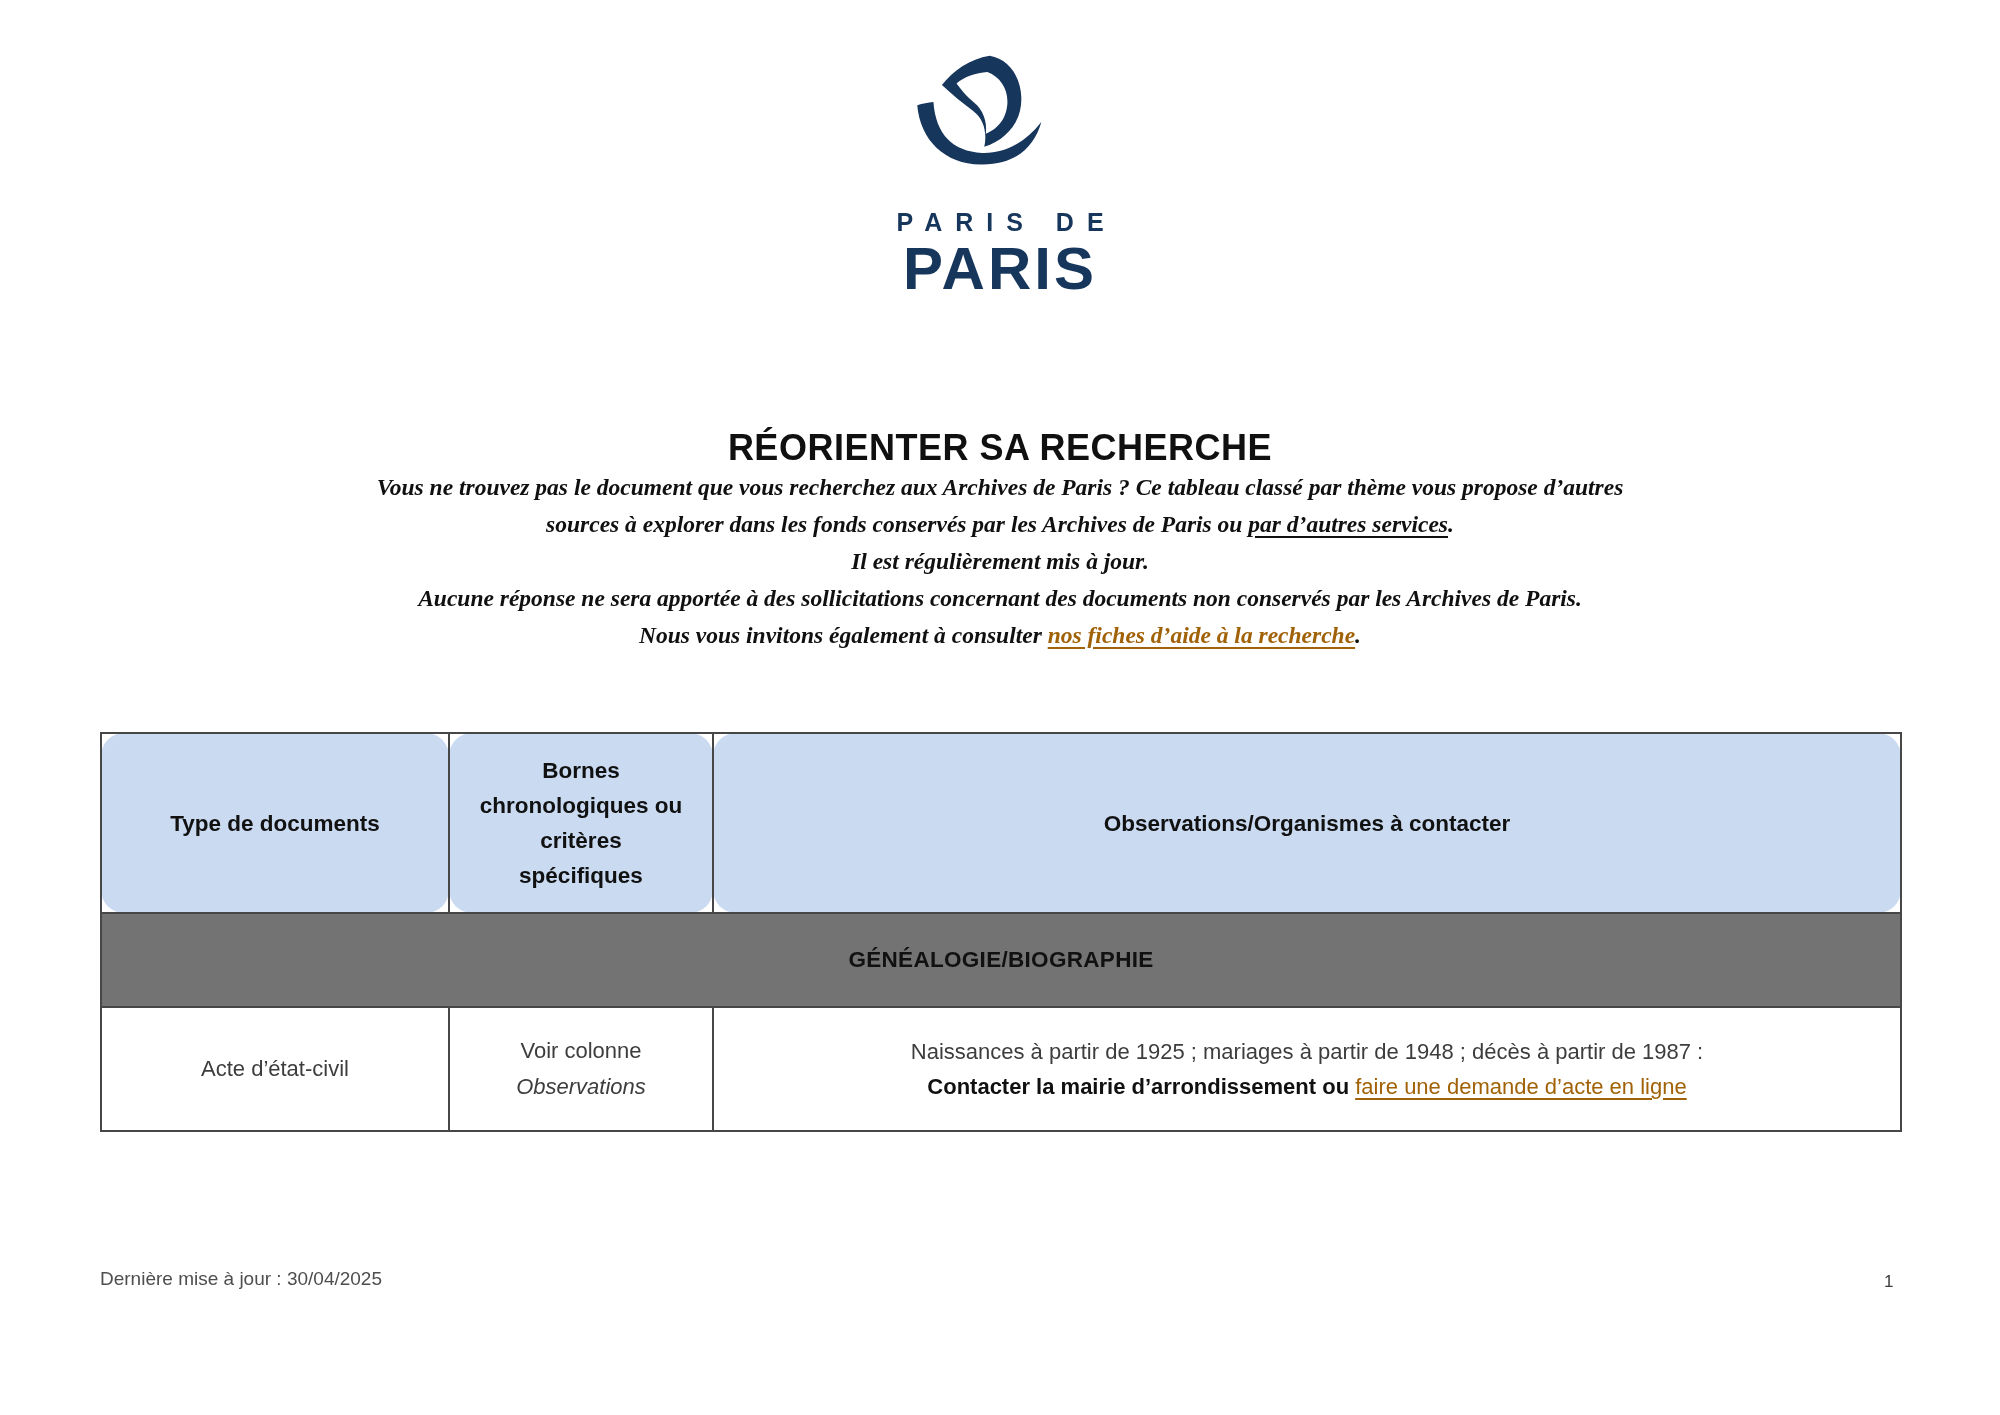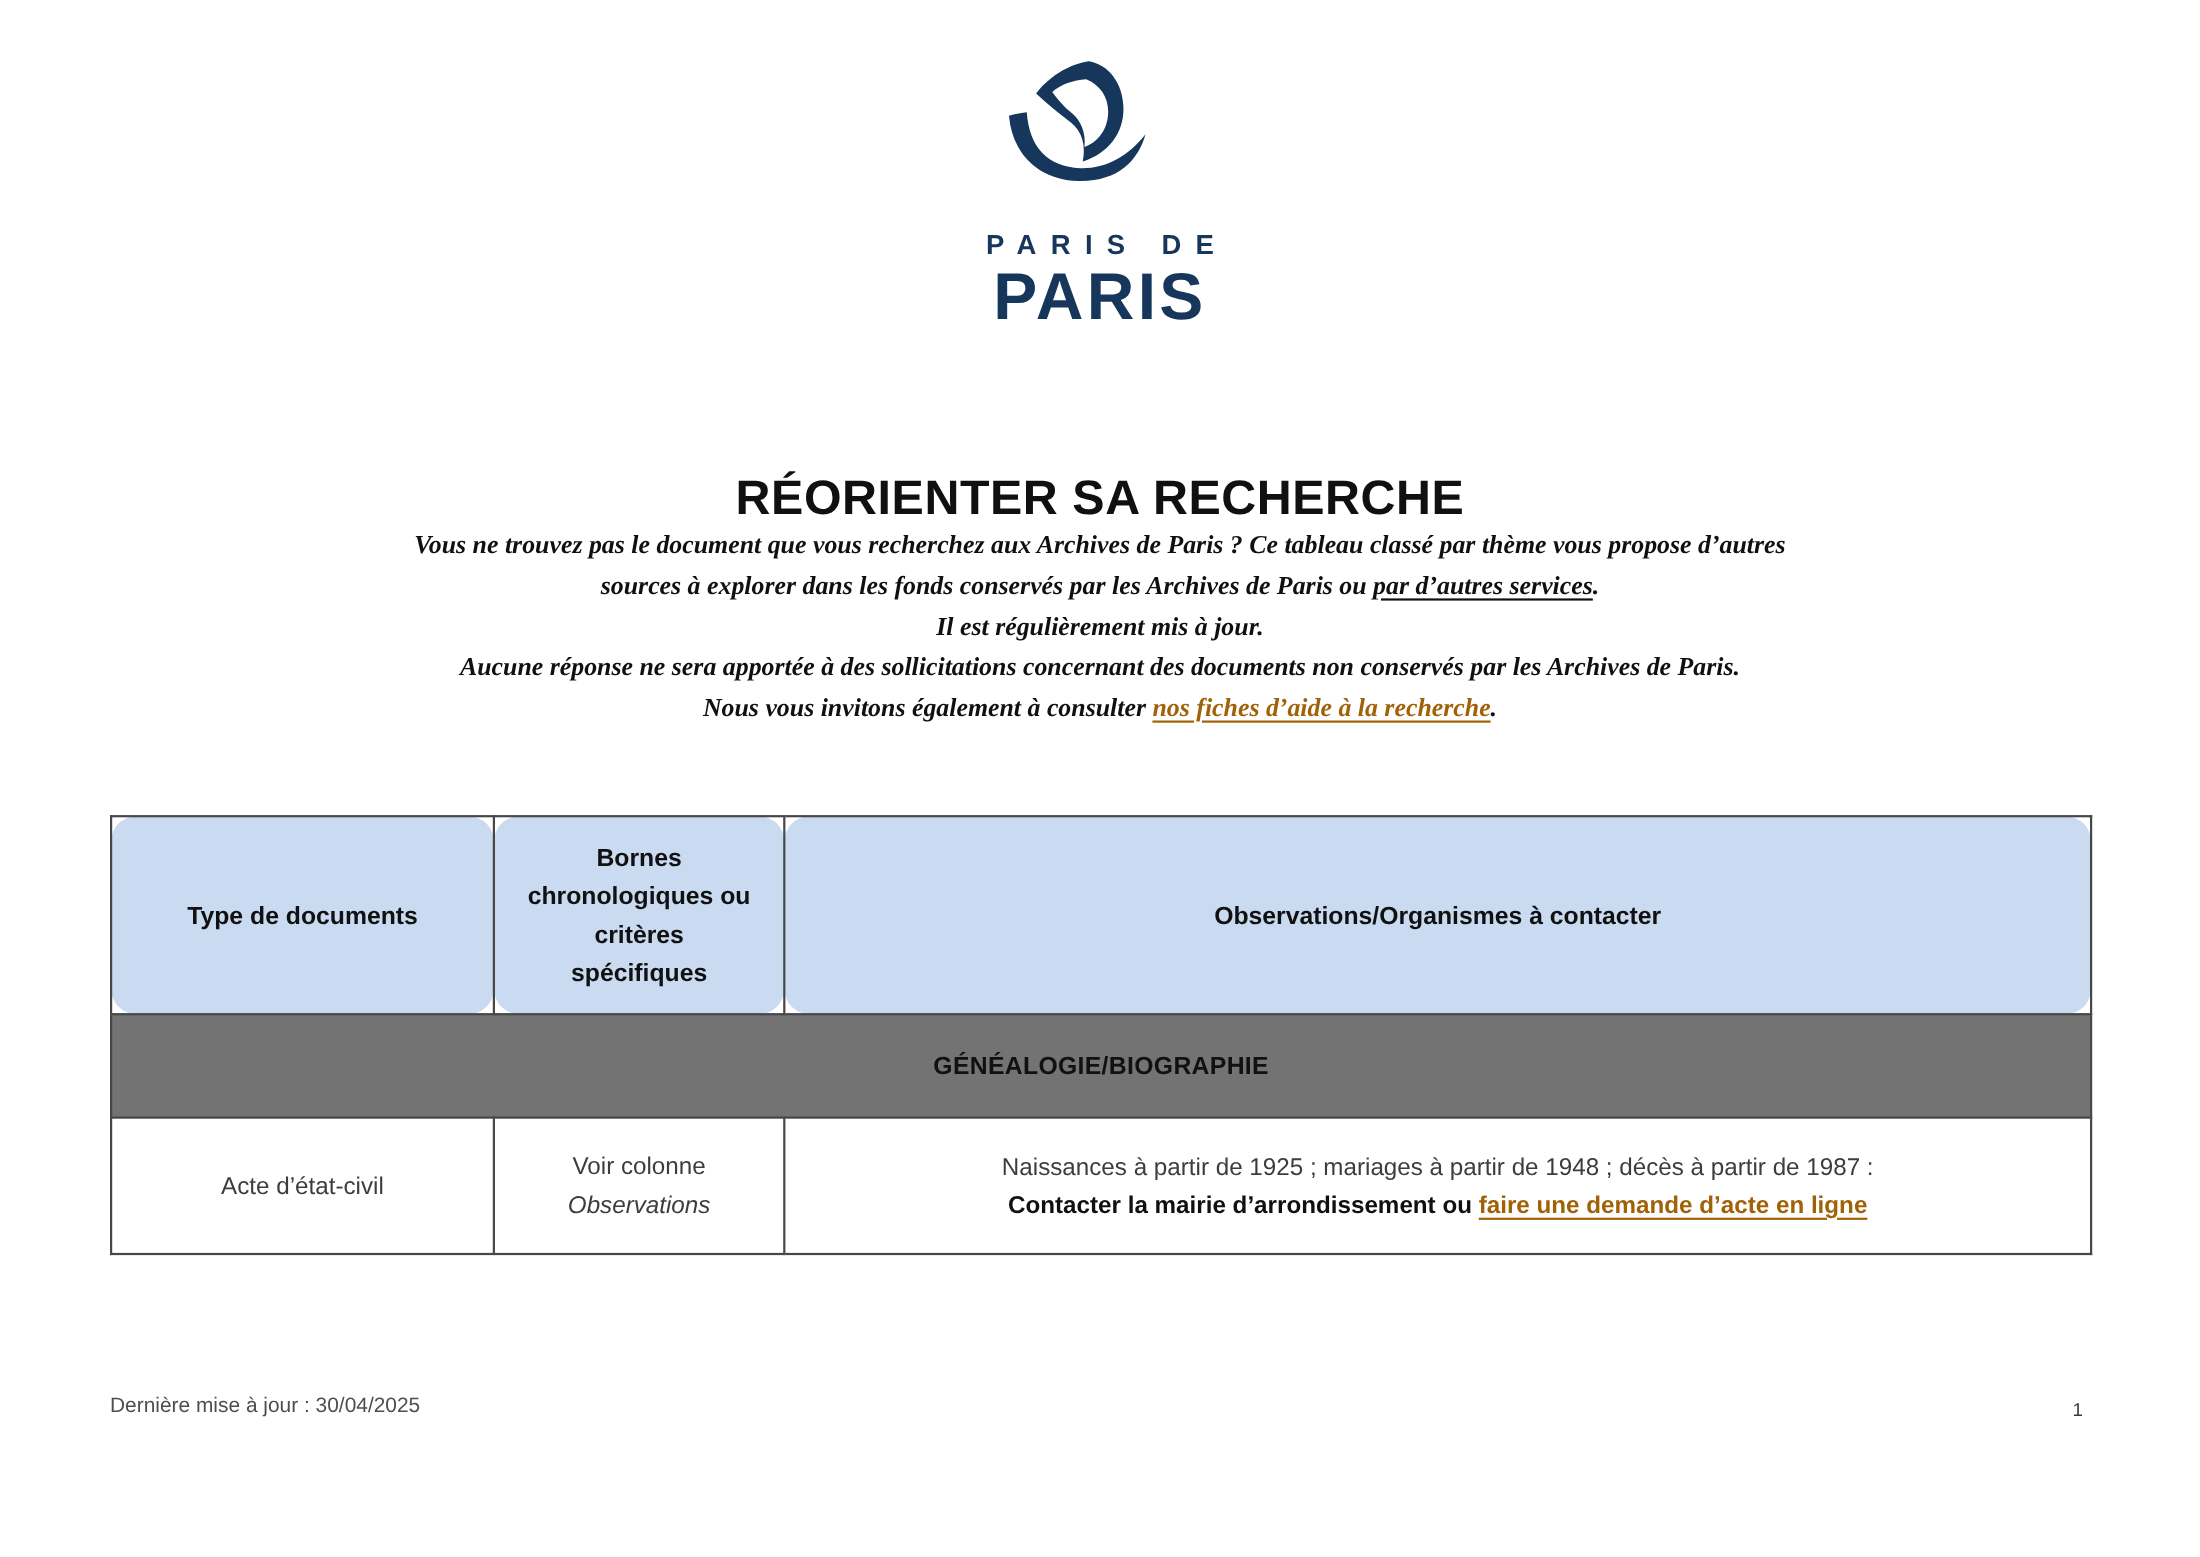--- a/index.html
+++ b/index.html
@@ -37,21 +37,21 @@
     font-weight: 800;
     letter-spacing: 3px;
     margin-top: 2px;
     line-height: 60px;
   }
 
   
   .doc-title {
     margin-top: 128px;
     text-align: center;
-    font-size: 44px;
+    font-size: 36px;
     font-weight: 800;
     color: #101010;
     letter-spacing: 0.5px;
   }
 
   
   .intro {
     width: 1816px;
     margin: 0 auto;
     text-align: center;
@@ -130,21 +130,21 @@
     text-align: center;
     padding: 0 18px;
     line-height: 35px;
   }
   .obs-line2 {
     font-weight: 700;
     color: #101010;
   }
   .italic { font-style: italic; }
   .bold-link {
-    font-weight: 700;
+    font-weight: 400;
   }
 
   
   .page-number {
     position: absolute;
     left: 1884px;
     top: 1272px;
     font-size: 17px;
     color: #3c3c3c;
   }

